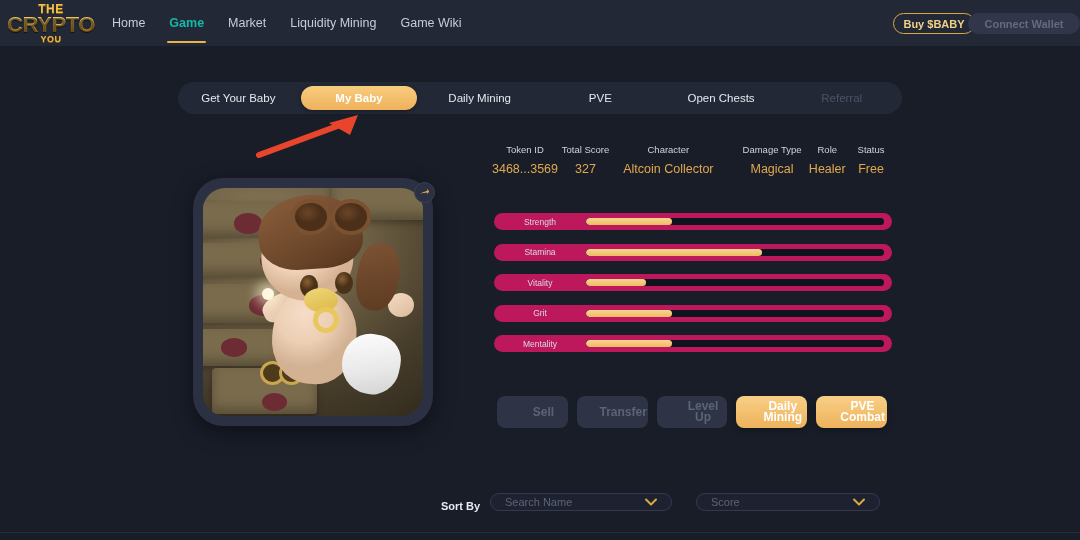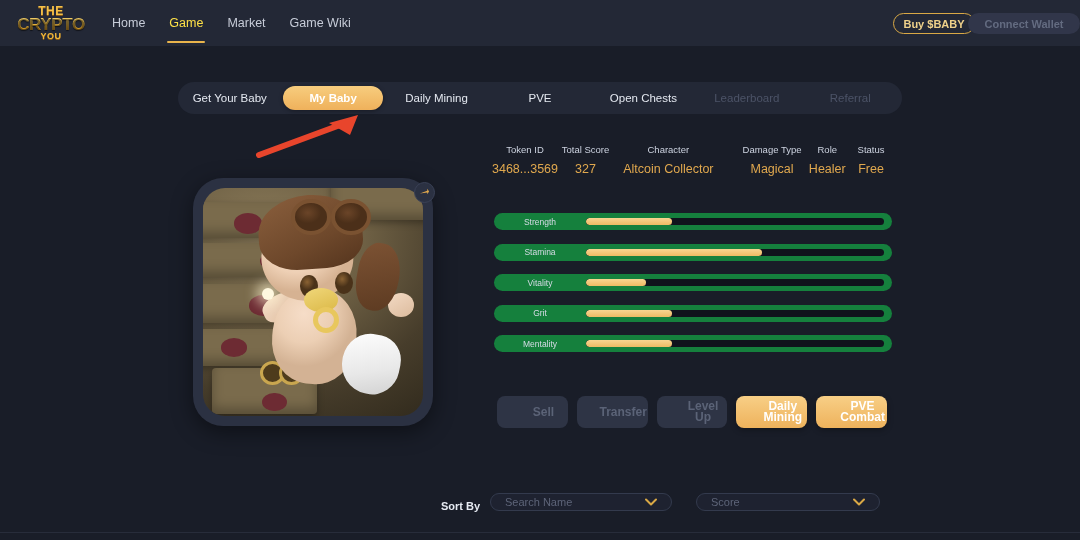--- a/index.html
+++ b/index.html
@@ -17,33 +17,33 @@
     background: #232836;
     display: flex; align-items: center;
   }
   .logo {
     position: absolute; left: 14px; top: 2px; width: 74px; height: 42px;
     display: flex; flex-direction: column; align-items: center; justify-content: center;
     line-height: 1;
   }
   .logo-l1 { font-size: 12px; font-weight: bold; letter-spacing: .5px;
              color: #f5c24a; text-shadow: 0 1px 0 #8a5a15; }
-  .logo-l2 { font-size: 17px; font-weight: bold; letter-spacing: -.4px;
+  .logo-l2 { font-size: 22px; font-weight: bold; letter-spacing: -.4px;
              background: linear-gradient(180deg,#ffe07a 0%,#f0b83c 55%,#c8850f 100%);
              -webkit-background-clip: text; background-clip: text; color: transparent;
              text-shadow: 0 1px 1px rgba(0,0,0,.55); margin-top:-1px; }
   .logo-l3 { font-size: 9px; font-weight: bold; letter-spacing: .5px;
              color: #f0b83c; text-shadow: 0 1px 0 #8a5a15; margin-top:-1px; }
 
   .nav { position: absolute; left: 100px; top: 0; height: 46px; display: flex; align-items: center; }
   .nav-item {
     position: relative; height: 46px; display: flex; align-items: center;
     padding: 0 12px; font-size: 12.5px; color: #c7ccd8; cursor: pointer; white-space: nowrap;
   }
-  .nav-item.active { color: #fde047; font-weight: normal; }
+  .nav-item.active { color: #14b8a6; font-weight: bold; }
   .nav-item.active::after {
     content: ""; position: absolute; left: 10px; right: 10px; bottom: 3px;
     height: 2.5px; background: #e9b44c; border-radius: 2px;
   }
 
   .btn-buy {
     position: absolute; left: 893px; top: 13px; width: 82px; height: 21px;
     border: 1.3px solid #d9a845; border-radius: 11px; background: transparent;
     color: #efd18a; font-size: 11px; font-weight: bold; cursor: pointer;
     display: flex; align-items: center; justify-content: center; text-align: center;
@@ -142,21 +142,21 @@
   
   .stats-head { position: absolute; left: 494px; top: 144px; width: 398px; display: flex; }
   .sh-col { display: flex; flex-direction: column; align-items: center; }
   .sh-label { font-size: 9.5px; color: #cdd3e0; margin-bottom: 7px; white-space: nowrap; }
   .sh-value { font-size: 12.5px; color: #e0a84e; white-space: nowrap; }
 
   
   .bars { position: absolute; left: 494px; top: 213px; width: 398px; }
   .bar-row {
     position: relative; height: 17px; margin-bottom: 13.5px;
-    background: #15803d; border-radius: 9px; display: flex; align-items: center;
+    background: #be185d; border-radius: 9px; display: flex; align-items: center;
   }
   .bar-label {
     width: 92px; text-align: center; font-size: 8.5px; color: #d6dbe6; flex: none;
   }
   .bar-track {
     position: relative; flex: 1; height: 7px; margin-right: 8px;
     background: #10131c; border-radius: 4px; overflow: hidden;
   }
   .bar-fill {
     position: absolute; left: 0; top: 0; height: 100%;
@@ -195,34 +195,34 @@
   <div class="logo">
     <span class="logo-l1">THE</span>
     <span class="logo-l2">CRYPTO</span>
     <span class="logo-l3">YOU</span>
   </div>
 
   <div class="nav">
     <div class="nav-item">Home</div>
     <div class="nav-item active">Game</div>
     <div class="nav-item">Market</div>
+    <div class="nav-item">Liquidity Mining</div>
     <div class="nav-item">Game Wiki</div>
   </div>
 
   <div class="btn-buy">Buy $BABY</div>
   <div class="btn-connect">Connect Wallet</div>
 </div>
 
 <div class="tabbar">
   <div class="tab">Get Your Baby</div>
   <div class="tab active">My Baby</div>
   <div class="tab">Daily Mining</div>
   <div class="tab">PVE</div>
   <div class="tab">Open Chests</div>
-  <div class="tab disabled">Leaderboard</div>
   <div class="tab disabled">Referral</div>
 </div>
 
 <svg class="annot-arrow" viewBox="0 0 110 45">
   <path d="M4 42 L96 8" stroke="#e8452c" stroke-width="6" stroke-linecap="round" fill="none"></path>
   <path d="M103 2 L74 10 L95 22 Z" fill="#e8452c"></path>
 </svg>
 
 <div class="card-wrap">
   <div class="card-frame">

